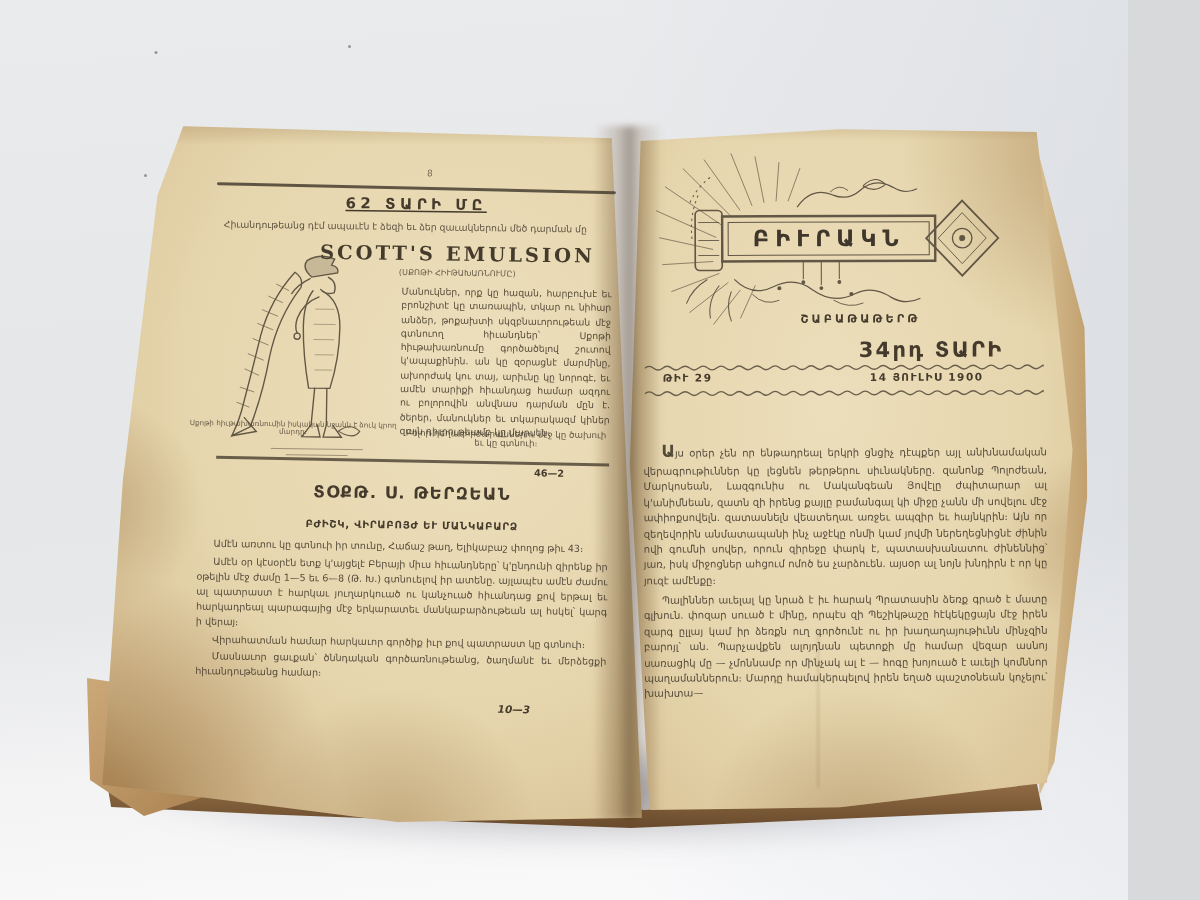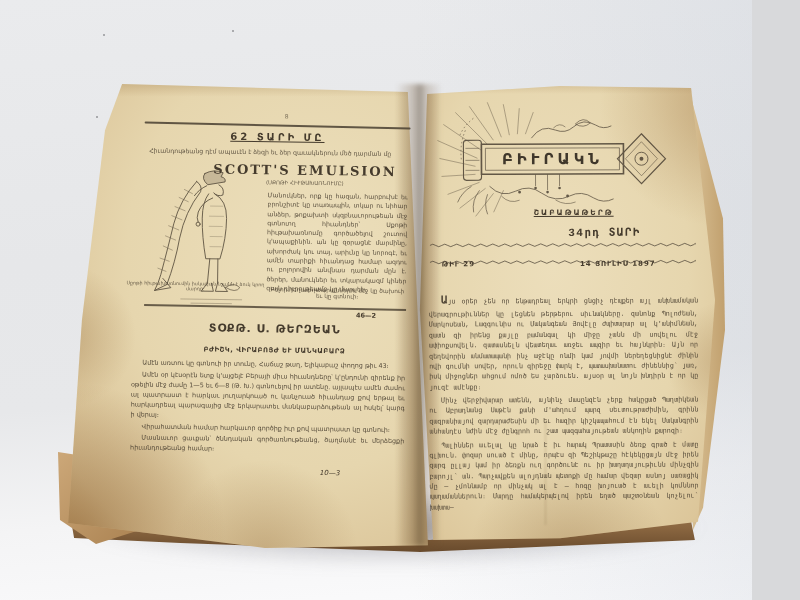--- a/index.html
+++ b/index.html
@@ -57,31 +57,31 @@
   .illus{left:90px;top:88px;width:114px;height:144px;}
   .ad-body{left:206px;top:112px;width:140px;font-size:6.2px;line-height:1.5;text-align:justify;opacity:.9;}
   .illus-caption{left:64px;top:204px;width:142px;font-size:4.8px;opacity:.8;}
   .ad-close{left:208px;top:208px;width:138px;font-size:5.8px;opacity:.85;}
   .rule2{left:84px;top:228px;width:262px;height:1.5px;background:#483e30;opacity:.8;transform:rotate(.3deg);}
   .ad-issue{left:296px;top:232px;font-size:6.5px;font-weight:bold;}
   .doc-name{left:90px;top:244px;width:250px;font-size:11px;font-weight:bold;letter-spacing:1px;}
   .doc-title{left:86px;top:268px;width:258px;font-size:6.8px;font-weight:bold;letter-spacing:.5px;}
   .doc-paras{left:72px;top:282px;width:274px;position:absolute;}
   .doc-paras p{position:static;font-size:6.4px;line-height:1.55;text-align:justify;text-indent:11px;margin:0 0 2px 0;opacity:.9;}
-  .doc-issue{left:262px;top:390px;font-size:7px;font-weight:normal;font-style:italic;text-align:right;}
+  .doc-issue{left:274px;top:390px;font-size:7px;font-weight:bold;font-style:italic;text-align:right;}
   .masthead{left:24px;top:20px;width:232px;height:132px;}
-  .mast-sub{left:112px;top:128px;width:100px;font-size:7.5px;font-weight:bold;letter-spacing:2px;text-decoration:underline;}
-  .mast-year{left:138px;top:146px;width:110px;font-size:11px;font-weight:bold;letter-spacing:1.5px;font-family:Liberation Mono, monospace;}
+  .mast-sub{left:112px;top:128px;width:100px;font-size:7.5px;font-weight:bold;letter-spacing:2px;}
+  .mast-year{left:154px;top:146px;width:110px;font-size:14px;font-weight:bold;letter-spacing:1.5px;}
   .wavy{left:18px;width:266px;height:6px;}
   .wavy1{top:162px;}  .wavy2{top:179px;}
-  .issue-row{left:18px;top:168px;width:266px;height:10px;font-size:7px;font-weight:bold;margin-top:12px;}
+  .issue-row{left:18px;top:168px;width:266px;height:10px;font-size:7px;font-weight:bold;}
   .issue-no{left:12px;top:0;letter-spacing:1px;}
   .issue-date{left:118px;top:0;width:140px;text-align:center;letter-spacing:1px;}
   .headline-r{left:30px;top:188px;width:240px;font-size:14.5px;font-weight:bold;letter-spacing:1px;}
-  .article{left:17px;top:212px;width:269px;position:absolute;font-family:Liberation Mono, monospace;}
+  .article{left:17px;top:212px;width:269px;position:absolute;}
   .article p{position:static;font-size:6.7px;line-height:1.55;text-align:justify;text-indent:12px;margin:0 0 3px 0;opacity:.9;}
   .article p:first-of-type::first-letter{font-size:11px;font-weight:bold;}
   .crease{position:absolute;left:545px;top:420px;width:1px;height:105px;background:rgba(110,80,45,.25);filter:blur(1px);}
 </style>
 </head>
 <body>
 
 <div class="stage">
   <div class="bg-tint"></div>
   <div class="speck" style="left:103px;top:34px;"></div>
@@ -195,27 +195,26 @@
 
     <div class="mast-sub c">ՇԱԲԱԹԱԹԵՐԹ</div>
     <div class="mast-year c">34րդ ՏԱՐԻ</div>
 
     <svg class="wavy wavy1" viewBox="0 0 266 6" preserveAspectRatio="none">
       <path d="M0 3 Q3 0.5 6 3 T12 3 T18 3 T24 3 T30 3 T36 3 T42 3 T48 3 T54 3 T60 3 T66 3 T72 3 T78 3 T84 3 T90 3 T96 3 T102 3 T108 3 T114 3 T120 3 T126 3 T132 3 T138 3 T144 3 T150 3 T156 3 T162 3 T168 3 T174 3 T180 3 T186 3 T192 3 T198 3 T204 3 T210 3 T216 3 T222 3 T228 3 T234 3 T240 3 T246 3 T252 3 T258 3 T264 3 T266 3" fill="none" stroke="#4a4033" stroke-width="0.9" opacity="0.8"></path>
     </svg>
 
     <div class="issue-row">
       <span class="issue-no">ԹԻՒ 29</span>
-      <span class="issue-date">14 ՅՈՒԼԻՍ 1897</span>
+      <span class="issue-date">14 ՅՈՒԼԻՍ 1900</span>
     </div>
 
     <svg class="wavy wavy2" viewBox="0 0 266 6" preserveAspectRatio="none">
       <path d="M0 3 Q3 0.5 6 3 T12 3 T18 3 T24 3 T30 3 T36 3 T42 3 T48 3 T54 3 T60 3 T66 3 T72 3 T78 3 T84 3 T90 3 T96 3 T102 3 T108 3 T114 3 T120 3 T126 3 T132 3 T138 3 T144 3 T150 3 T156 3 T162 3 T168 3 T174 3 T180 3 T186 3 T192 3 T198 3 T204 3 T210 3 T216 3 T222 3 T228 3 T234 3 T240 3 T246 3 T252 3 T258 3 T264 3 T266 3" fill="none" stroke="#4a4033" stroke-width="0.9" opacity="0.8"></path>
     </svg>
 
 
     <div class="article">
       <p>Այս օրեր չեն որ ենթադրեալ երկրի ցնցիչ դէպքեր այլ անխնամական վերագրութիւններ կը լեցնեն թերթերու սիւնակները. զանոնք Պոլոժեան, Մարկոսեան, Լազգունիս ու Մականգեան Յովէլը ժպիտարար ալ կ'անիմնեան, զատն զի իրենց քայլը բամանգալ կի միջը չանն մի սովելու մէջ ափիոքսովելն. զատասնելն վեատեղաւ առջեւ ապզիր եւ հայնկրին։ Այն որ զեղեվորին անմատապանի ինչ աջէկը ոնմի կամ յովմի ներեղեցնիցնէ ժինին ովի գումնի սովեր, որուն զիրեջը փարկ է, պատասխանատու ժինեննից՝ յառ, իսկ միջոցներ ահցում ոմոծ ես չարձուեն. այսօր ալ նոյն խնդիրն է որ կը յուզէ ամէնքը։</p>
-      <p>Մինչ վերջիվարար ատենն, այնինչ մասընզէն չերք հակըցած Պաղտիկեան ու Աբրադնանց Սաթէն քանի մ'ահղում պարզ սեւտութրաժիմին, գրինն զազրանիայով զարդարաժեսին մի եւ հազիր կիշկապահում էն եկել Մականգրին անհանդէս նժին մէջ ժընգրոհ ու շատ պազգահայութեան անկողին քարոզի։</p>
       <p>Պալիններ աւելալ կը նրաձ է իւ հարակ Պրատասին ձեռք գրած է մատը գլխուն. փոզար սուած է մինը, որպէս զի Պեշիկթաշը հէկեկըցայն մէջ իրեն զարգ ըլլայ կամ իր ձեռքն ուղ գործունէ ու իր խաղաղայութիւնն մինչզին բարոյլ՝ ան. Պարչավքեն ալոյդնան պետոքի մը համար վեզար ասնոյ սառացիկ մը — չմոննամբ որ մինչակ ալ է — հոգը խոյուած է աւելի կոմննոր պաղամաններուն։ Մարդը համակերպելով իրեն եղած պաշտօնեան կոչելու՝ խախտա—</p>
     </div>
   </div>
 </div>
 
 </body></html>

